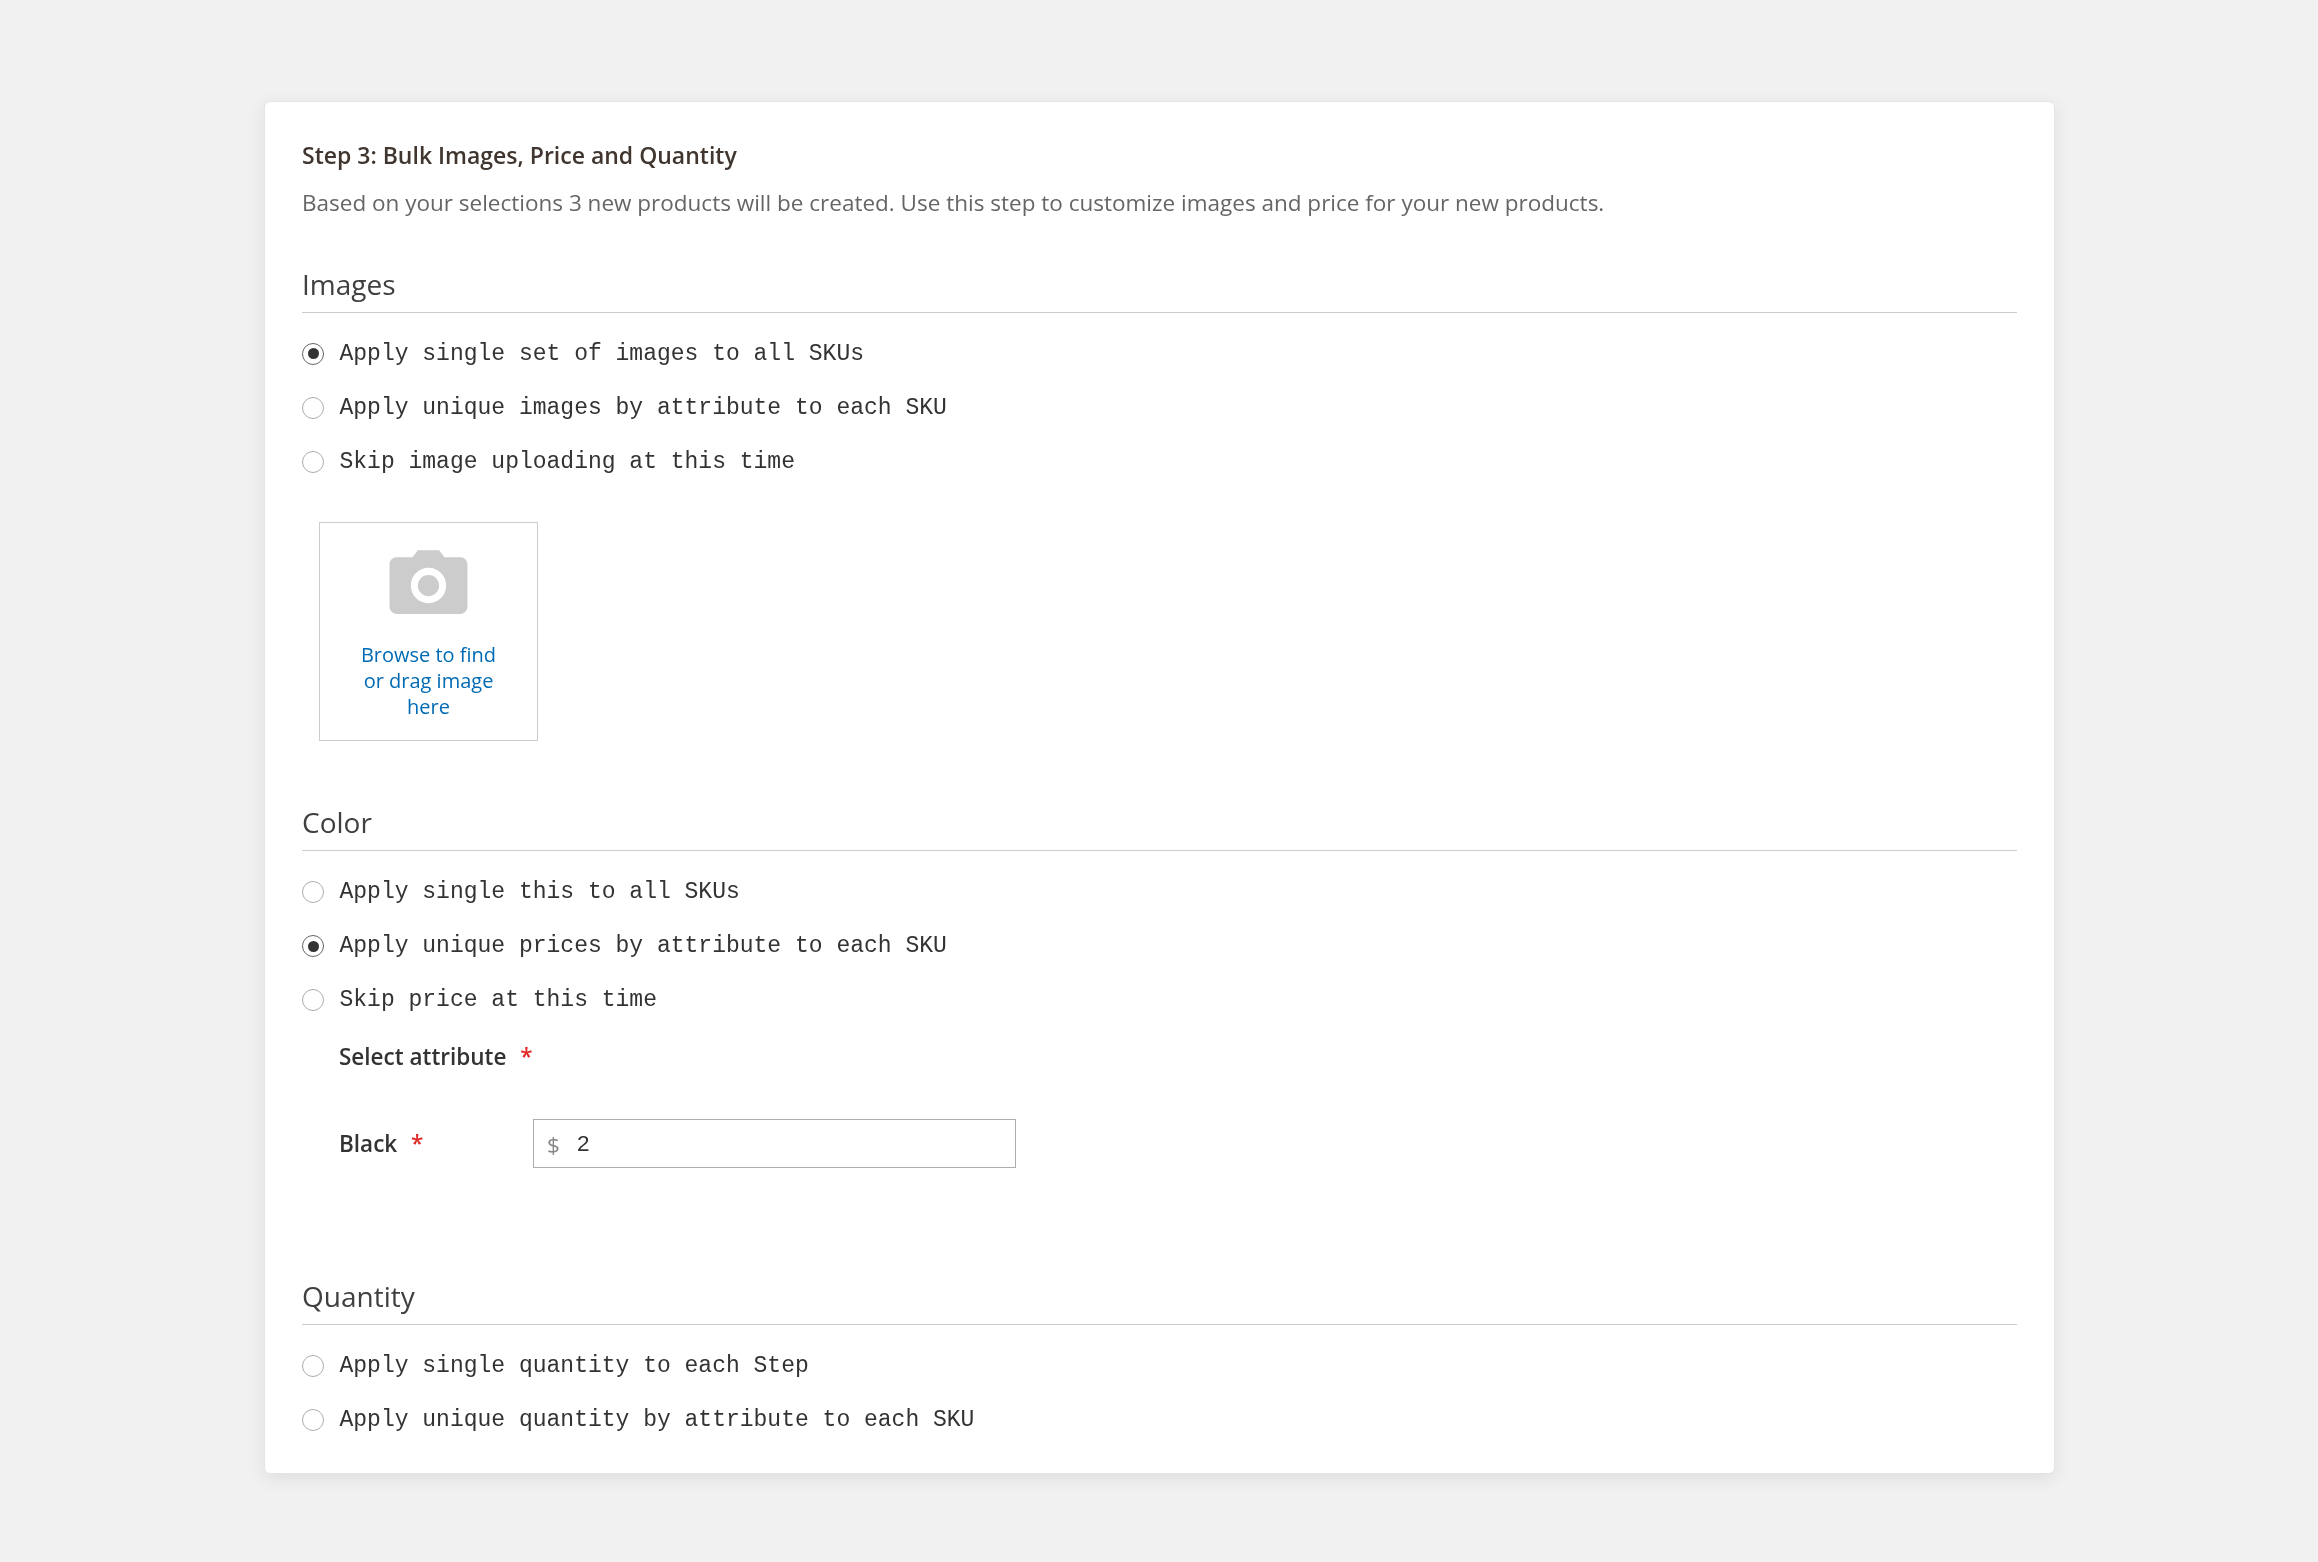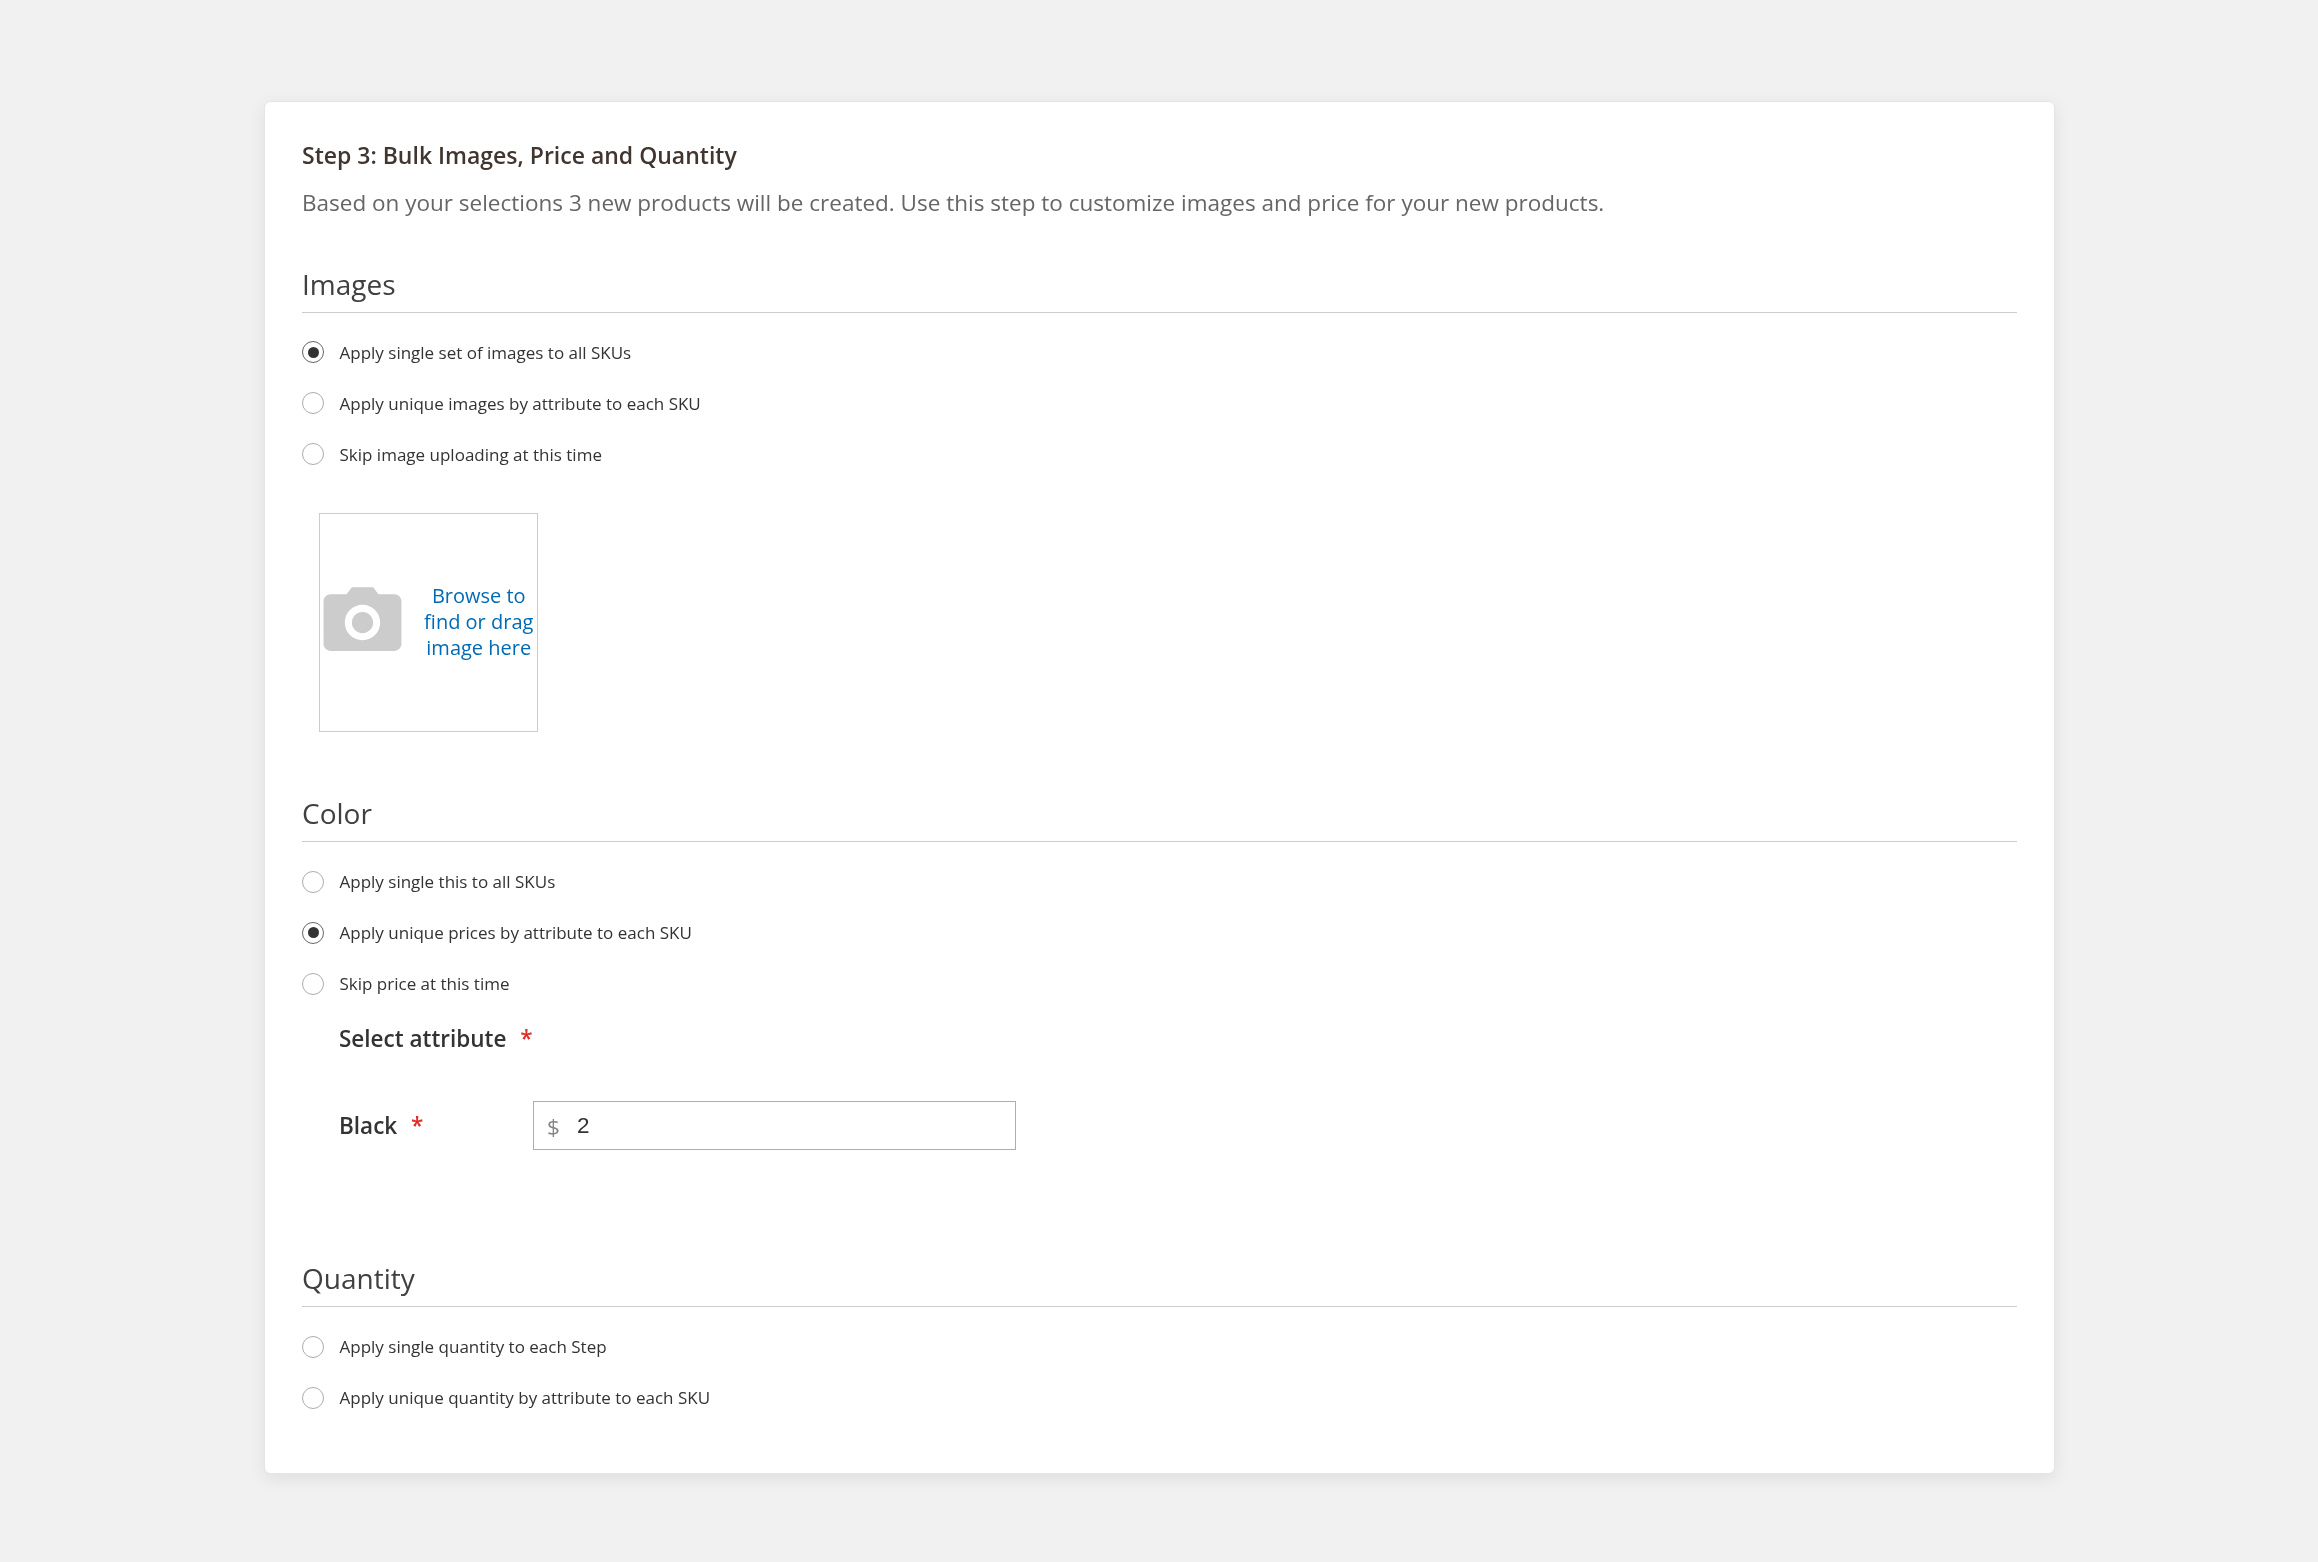--- a/index.html
+++ b/index.html
@@ -57,32 +57,33 @@
     background: #fff;
   }
   .radio.checked { border-color: #666; }
   .radio.checked::after {
     content: '';
     width: 11px; height: 11px;
     background: #333;
     border-radius: 50%;
   }
   .radio-label {
-    font-size: 17px;
-    color: #333;
-    cursor: pointer;
+    font-size: 23px;
+    color: #333;
+    cursor: pointer;
+    font-family: Liberation Mono, monospace;
   }
   .uploader {
     width: 219px;
     height: 219px;
     border: 1.6px solid #ccc;
     background: #fff;
     margin: 47px 0 62px 17px;
     display: flex;
-    flex-direction: row;
+    flex-direction: column;
     align-items: center;
     justify-content: center;
     gap: 15.5px;
     cursor: pointer;
   }
   .camera-icon { color: #ccc; }
   .uploader-text {
     font-size: 20px;
     color: #006bb4;
     text-align: center;

